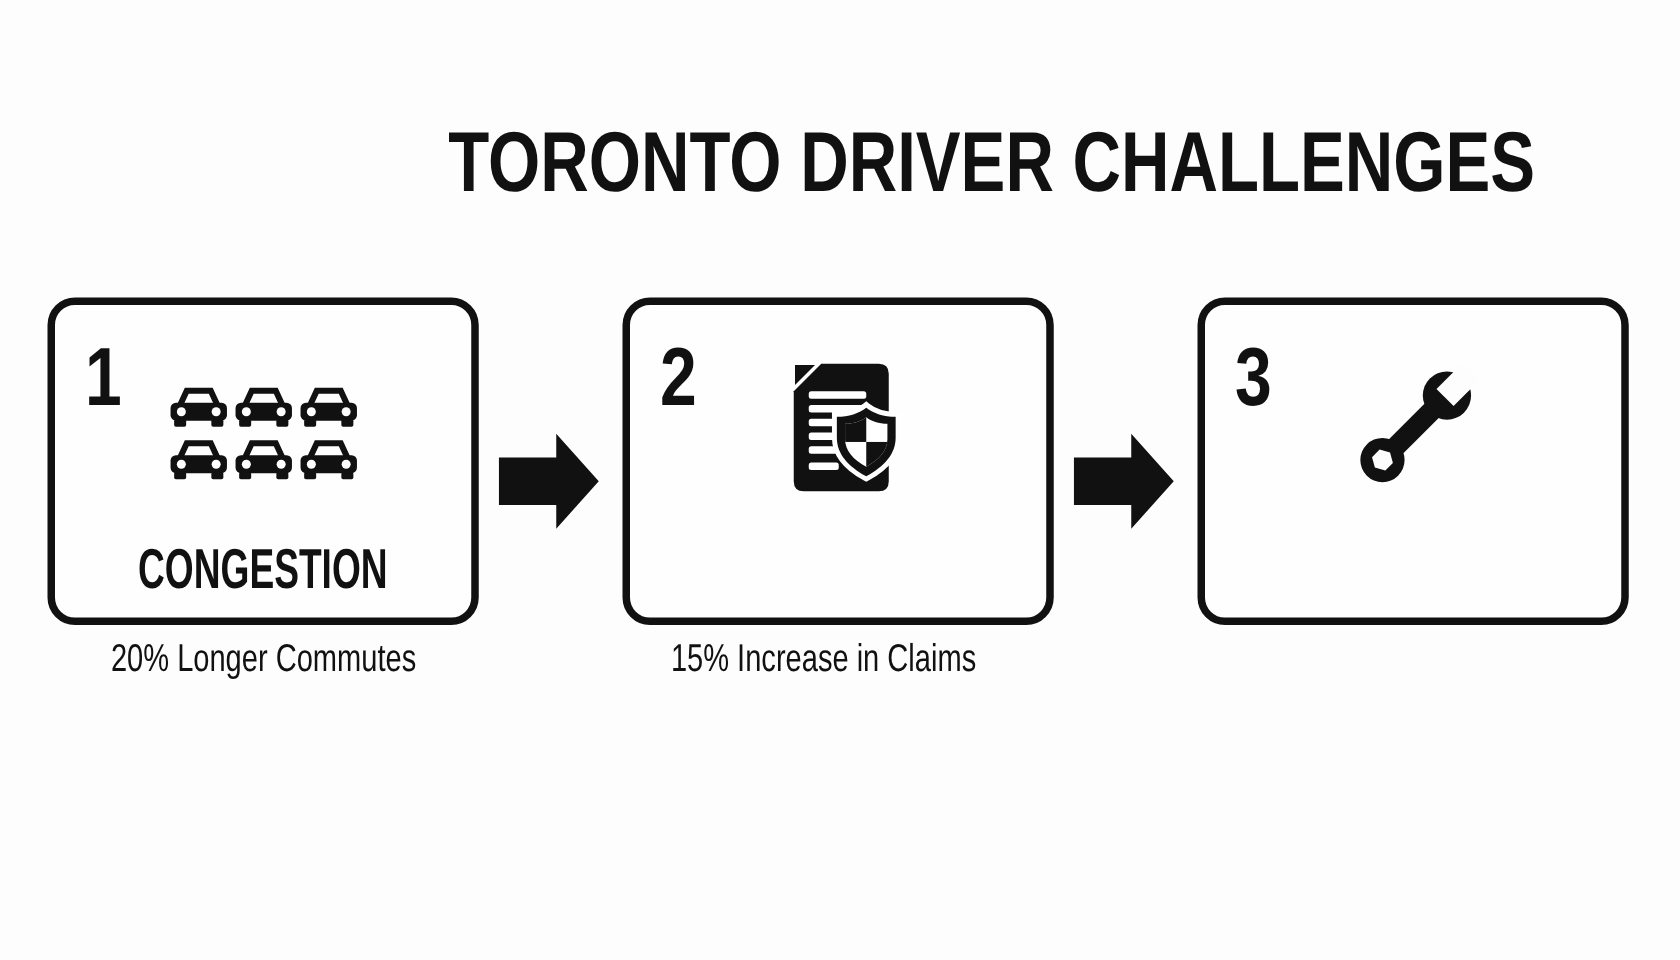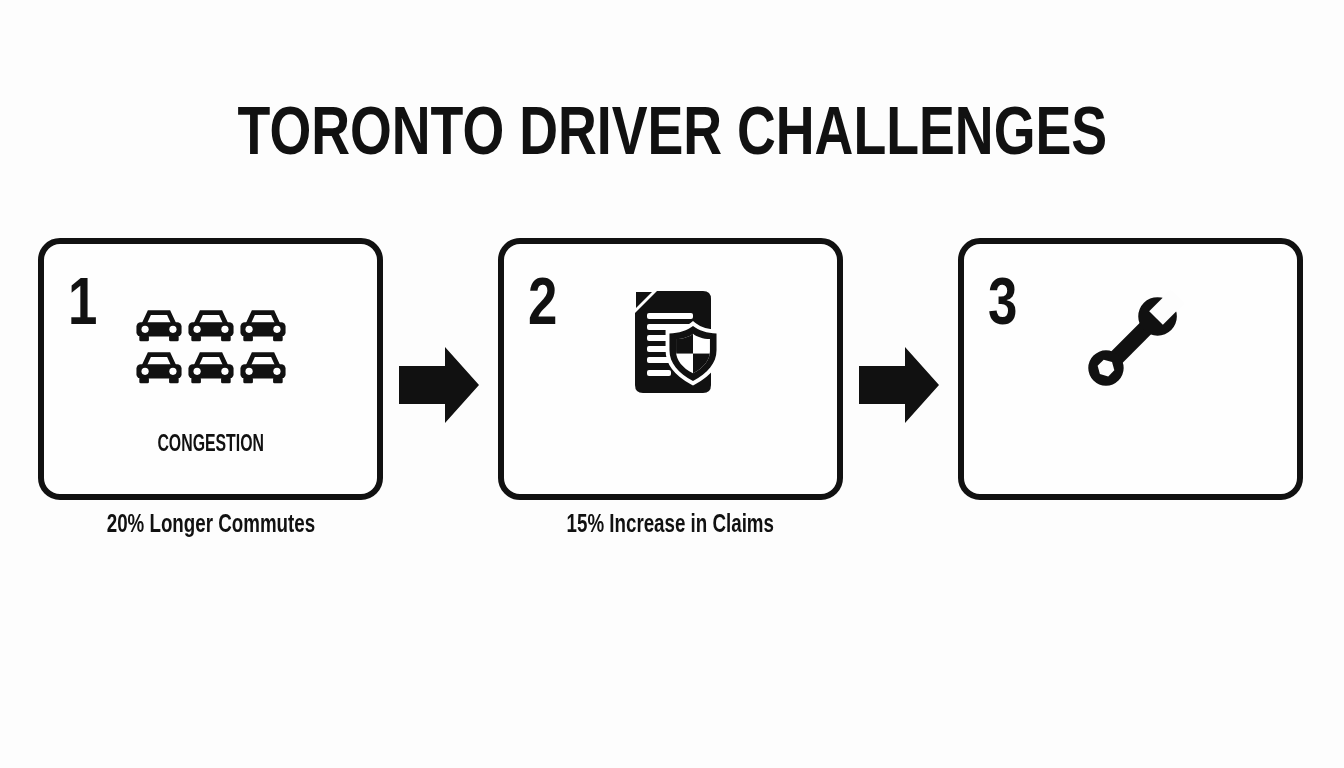--- a/index.html
+++ b/index.html
@@ -17,21 +17,21 @@
     width: 1344px;
     height: 768px;
     background: #fdfdfd;
   }
   
   .title {
     position: absolute;
     top: 96px;
     left: 0;
     width: 1344px;
-    text-align: center;
+    text-align: right;
     font-size: 68px;
     font-weight: bold;
     line-height: 1;
     margin: 0;
     letter-spacing: 0px;
     white-space: nowrap;
   }
   .title .condense {
     display: inline-block;
     transform: scaleX(0.79);
@@ -63,21 +63,21 @@
     display: inline-block;
     transform: scaleX(0.8);
     transform-origin: left center;
   }
   .step-label {
     position: absolute;
     left: 0;
     top: 186px;
     width: 100%;
     text-align: center;
-    font-size: 24px;
+    font-size: 45px;
     font-weight: bold;
     line-height: 1.1;
     white-space: nowrap;
   }
   .step-label .condense {
     display: inline-block;
     transform: scaleX(0.66);
     transform-origin: center;
   }
   
@@ -108,27 +108,27 @@
   }
   .arrow-1 { left: 399px; }
   .arrow-2 { left: 859px; }
 
   
   .step-caption {
     position: absolute;
     top: 510px;
     width: 345px;
     text-align: center;
-    font-size: 25px;
-    font-weight: bold;
+    font-size: 31px;
+    font-weight: normal;
     line-height: 1.1;
     white-space: nowrap;
   }
   .cap-1 { left: 38px; }
-  .cap-2 { left: 498px; }
+  .cap-2 { left: 486px; }
   .cap-3 { left: 958px; }
   .step-caption .condense {
     display: inline-block;
     transform: scaleX(0.75);
     transform-origin: center;
   }
   .defs-hidden { position: absolute; width: 0; height: 0; overflow: hidden; }
 </style>
 </head>
 <body>

